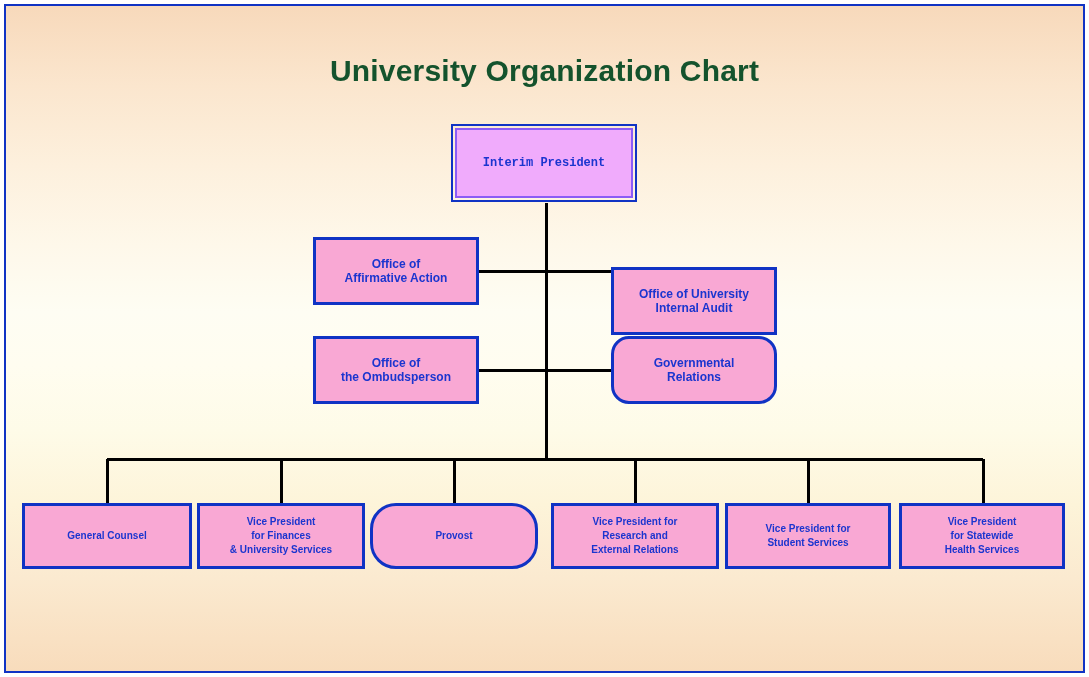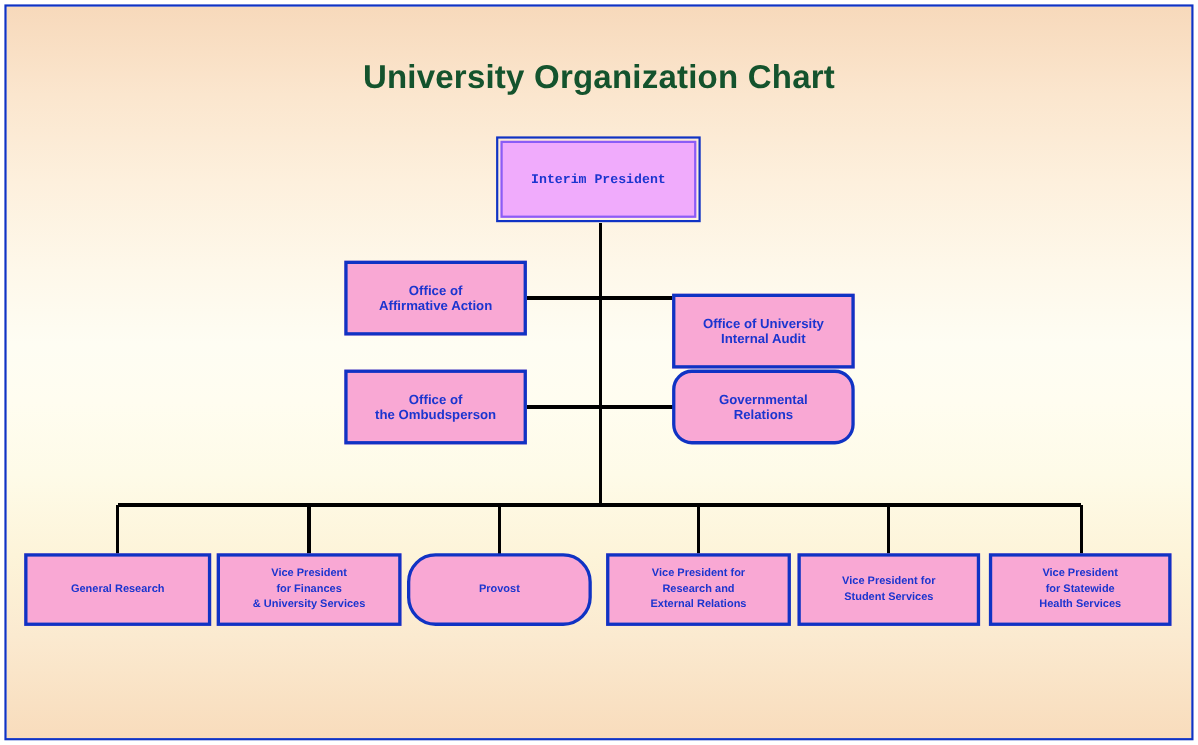--- a/index.html
+++ b/index.html
@@ -155,21 +155,21 @@
     <span class="label">Office of
 the Ombudsperson</span>
   </div>
 
   <div class="node staff" style="left:611px; top:336px; width:166px; height:68px;border-radius:18px;">
     <span class="label">Governmental
 Relations</span>
   </div>
 
   <div class="node division" style="left:22px; top:503px; width:170px; height:66px;">
-    <span class="label">General Research</span>
+    <span class="label">General Counsel</span>
   </div>
 
   <div class="node division" style="left:197px; top:503px; width:168px; height:66px;">
     <span class="label">Vice President
 for Finances
 &amp; University Services</span>
   </div>
 
   <div class="node division" style="left:370px; top:503px; width:168px; height:66px;border-radius:26px;">
     <span class="label">Provost</span>

